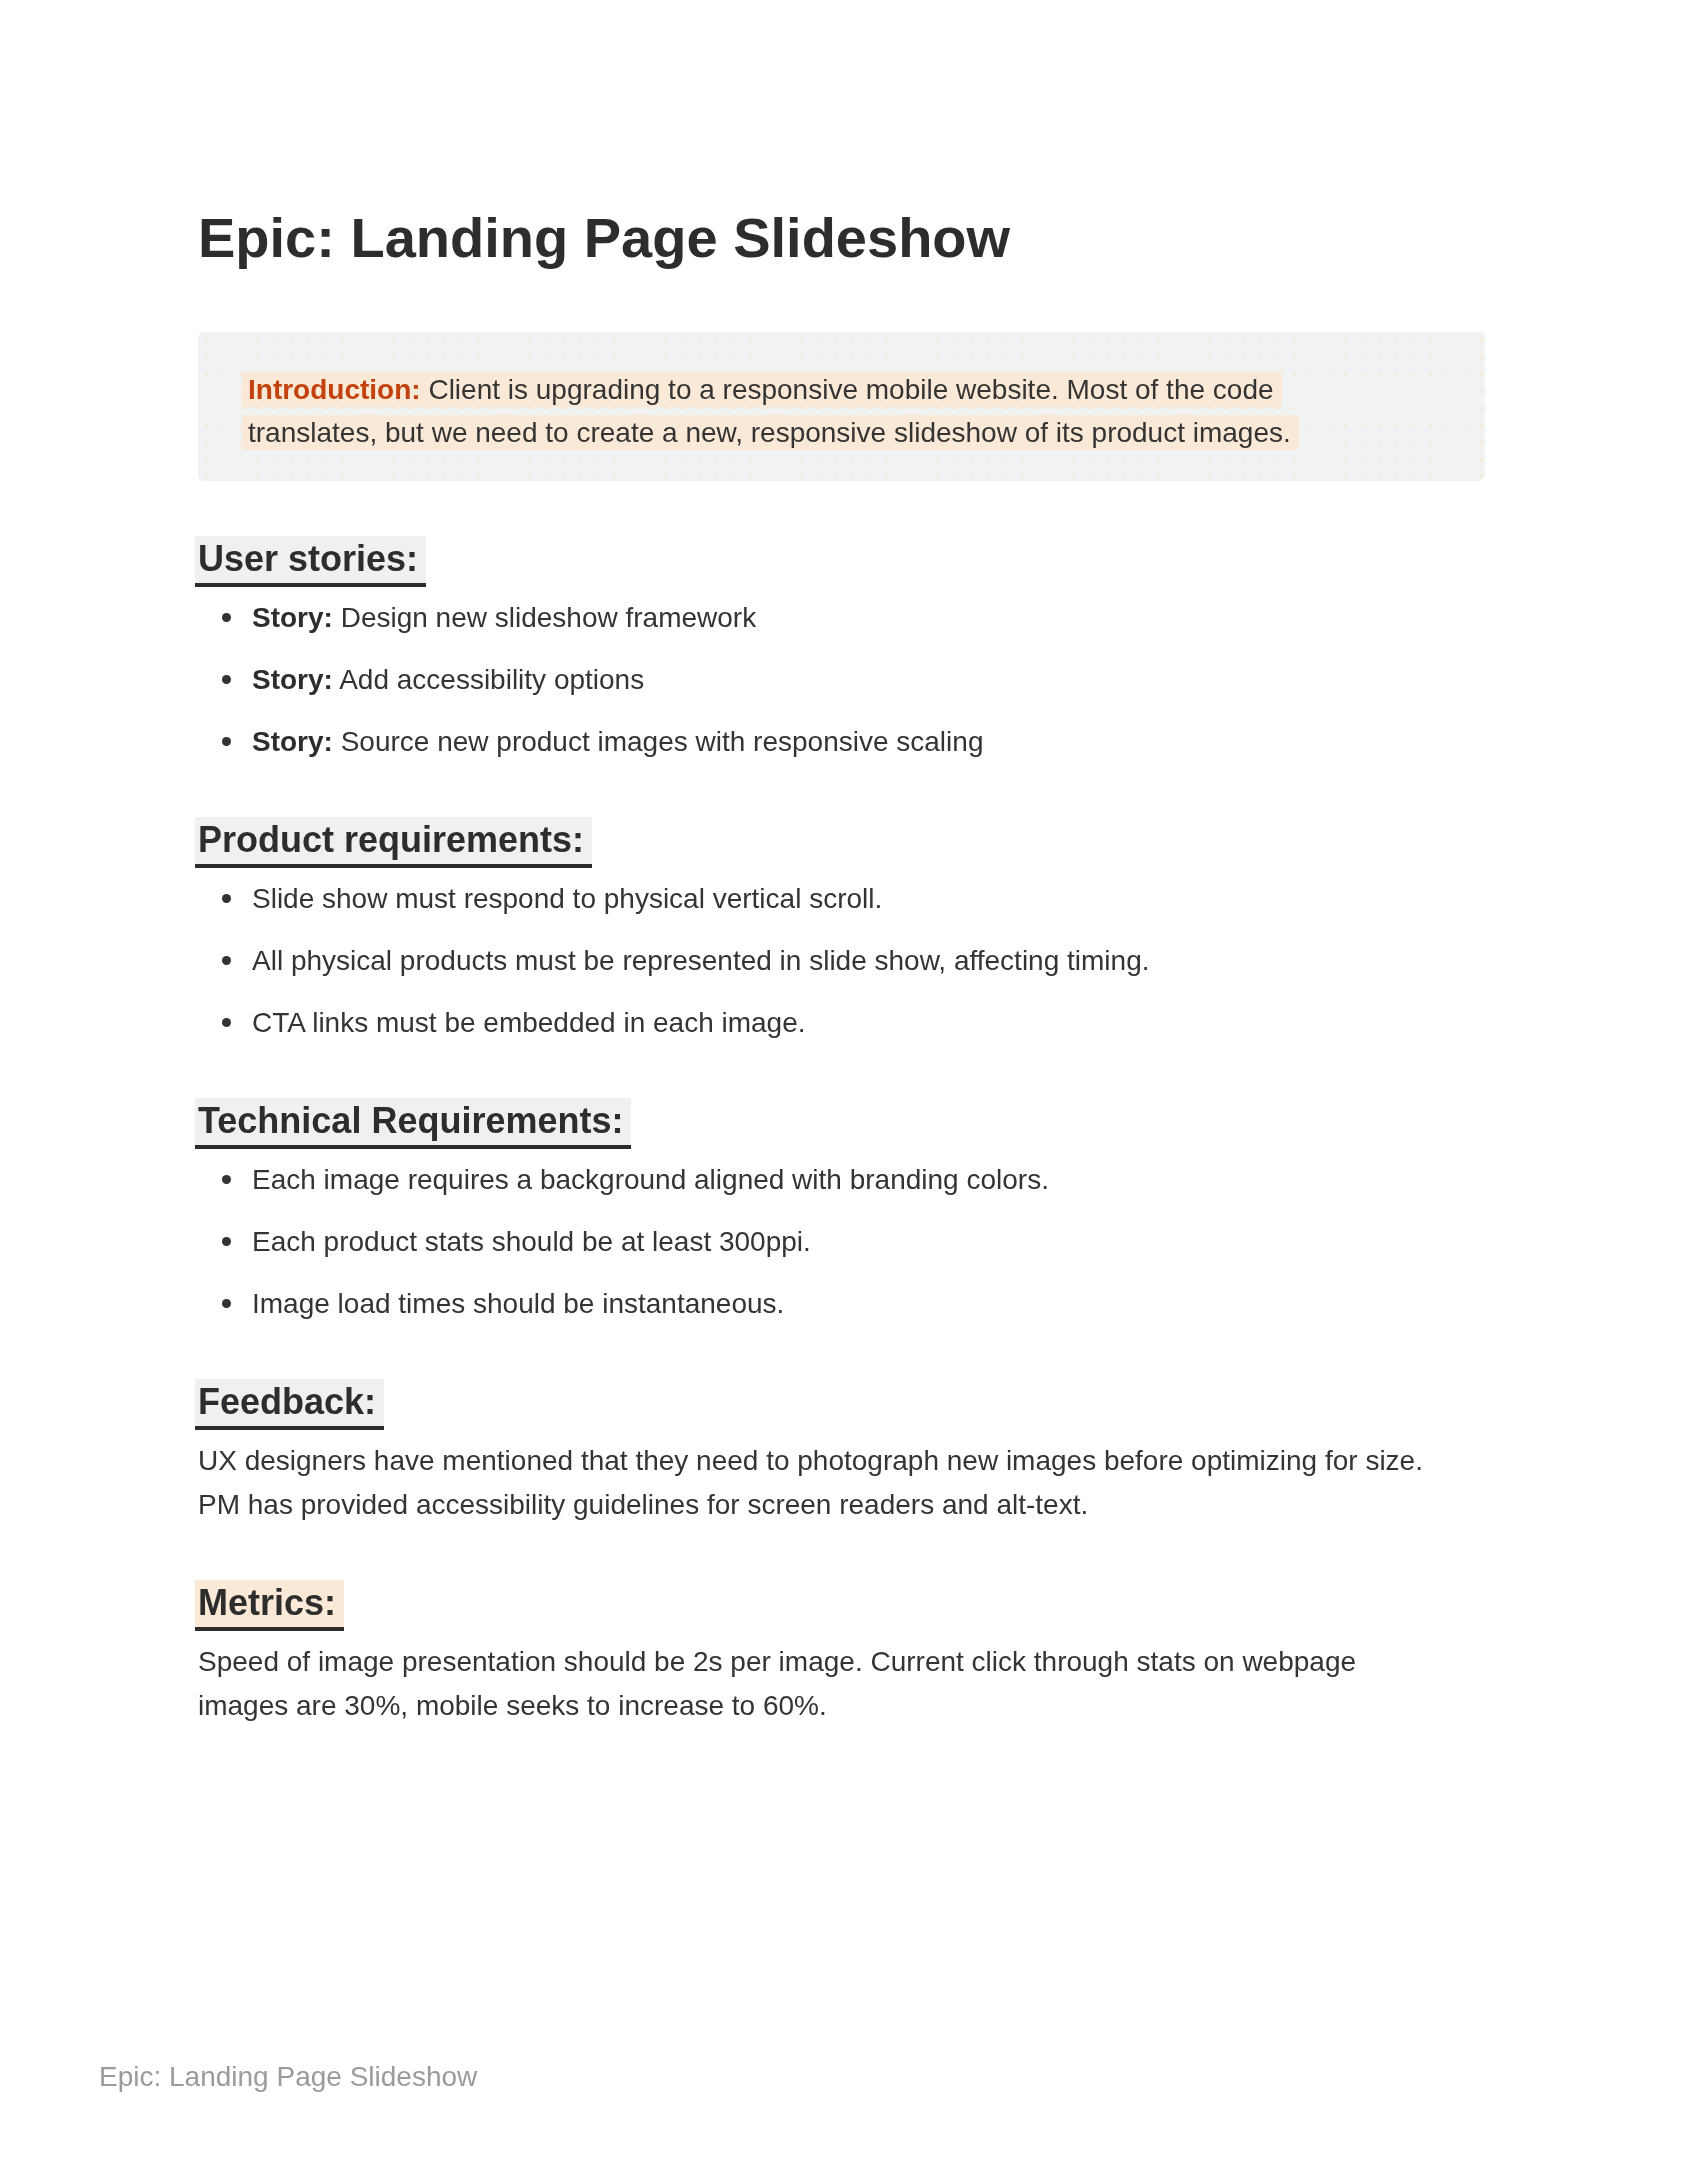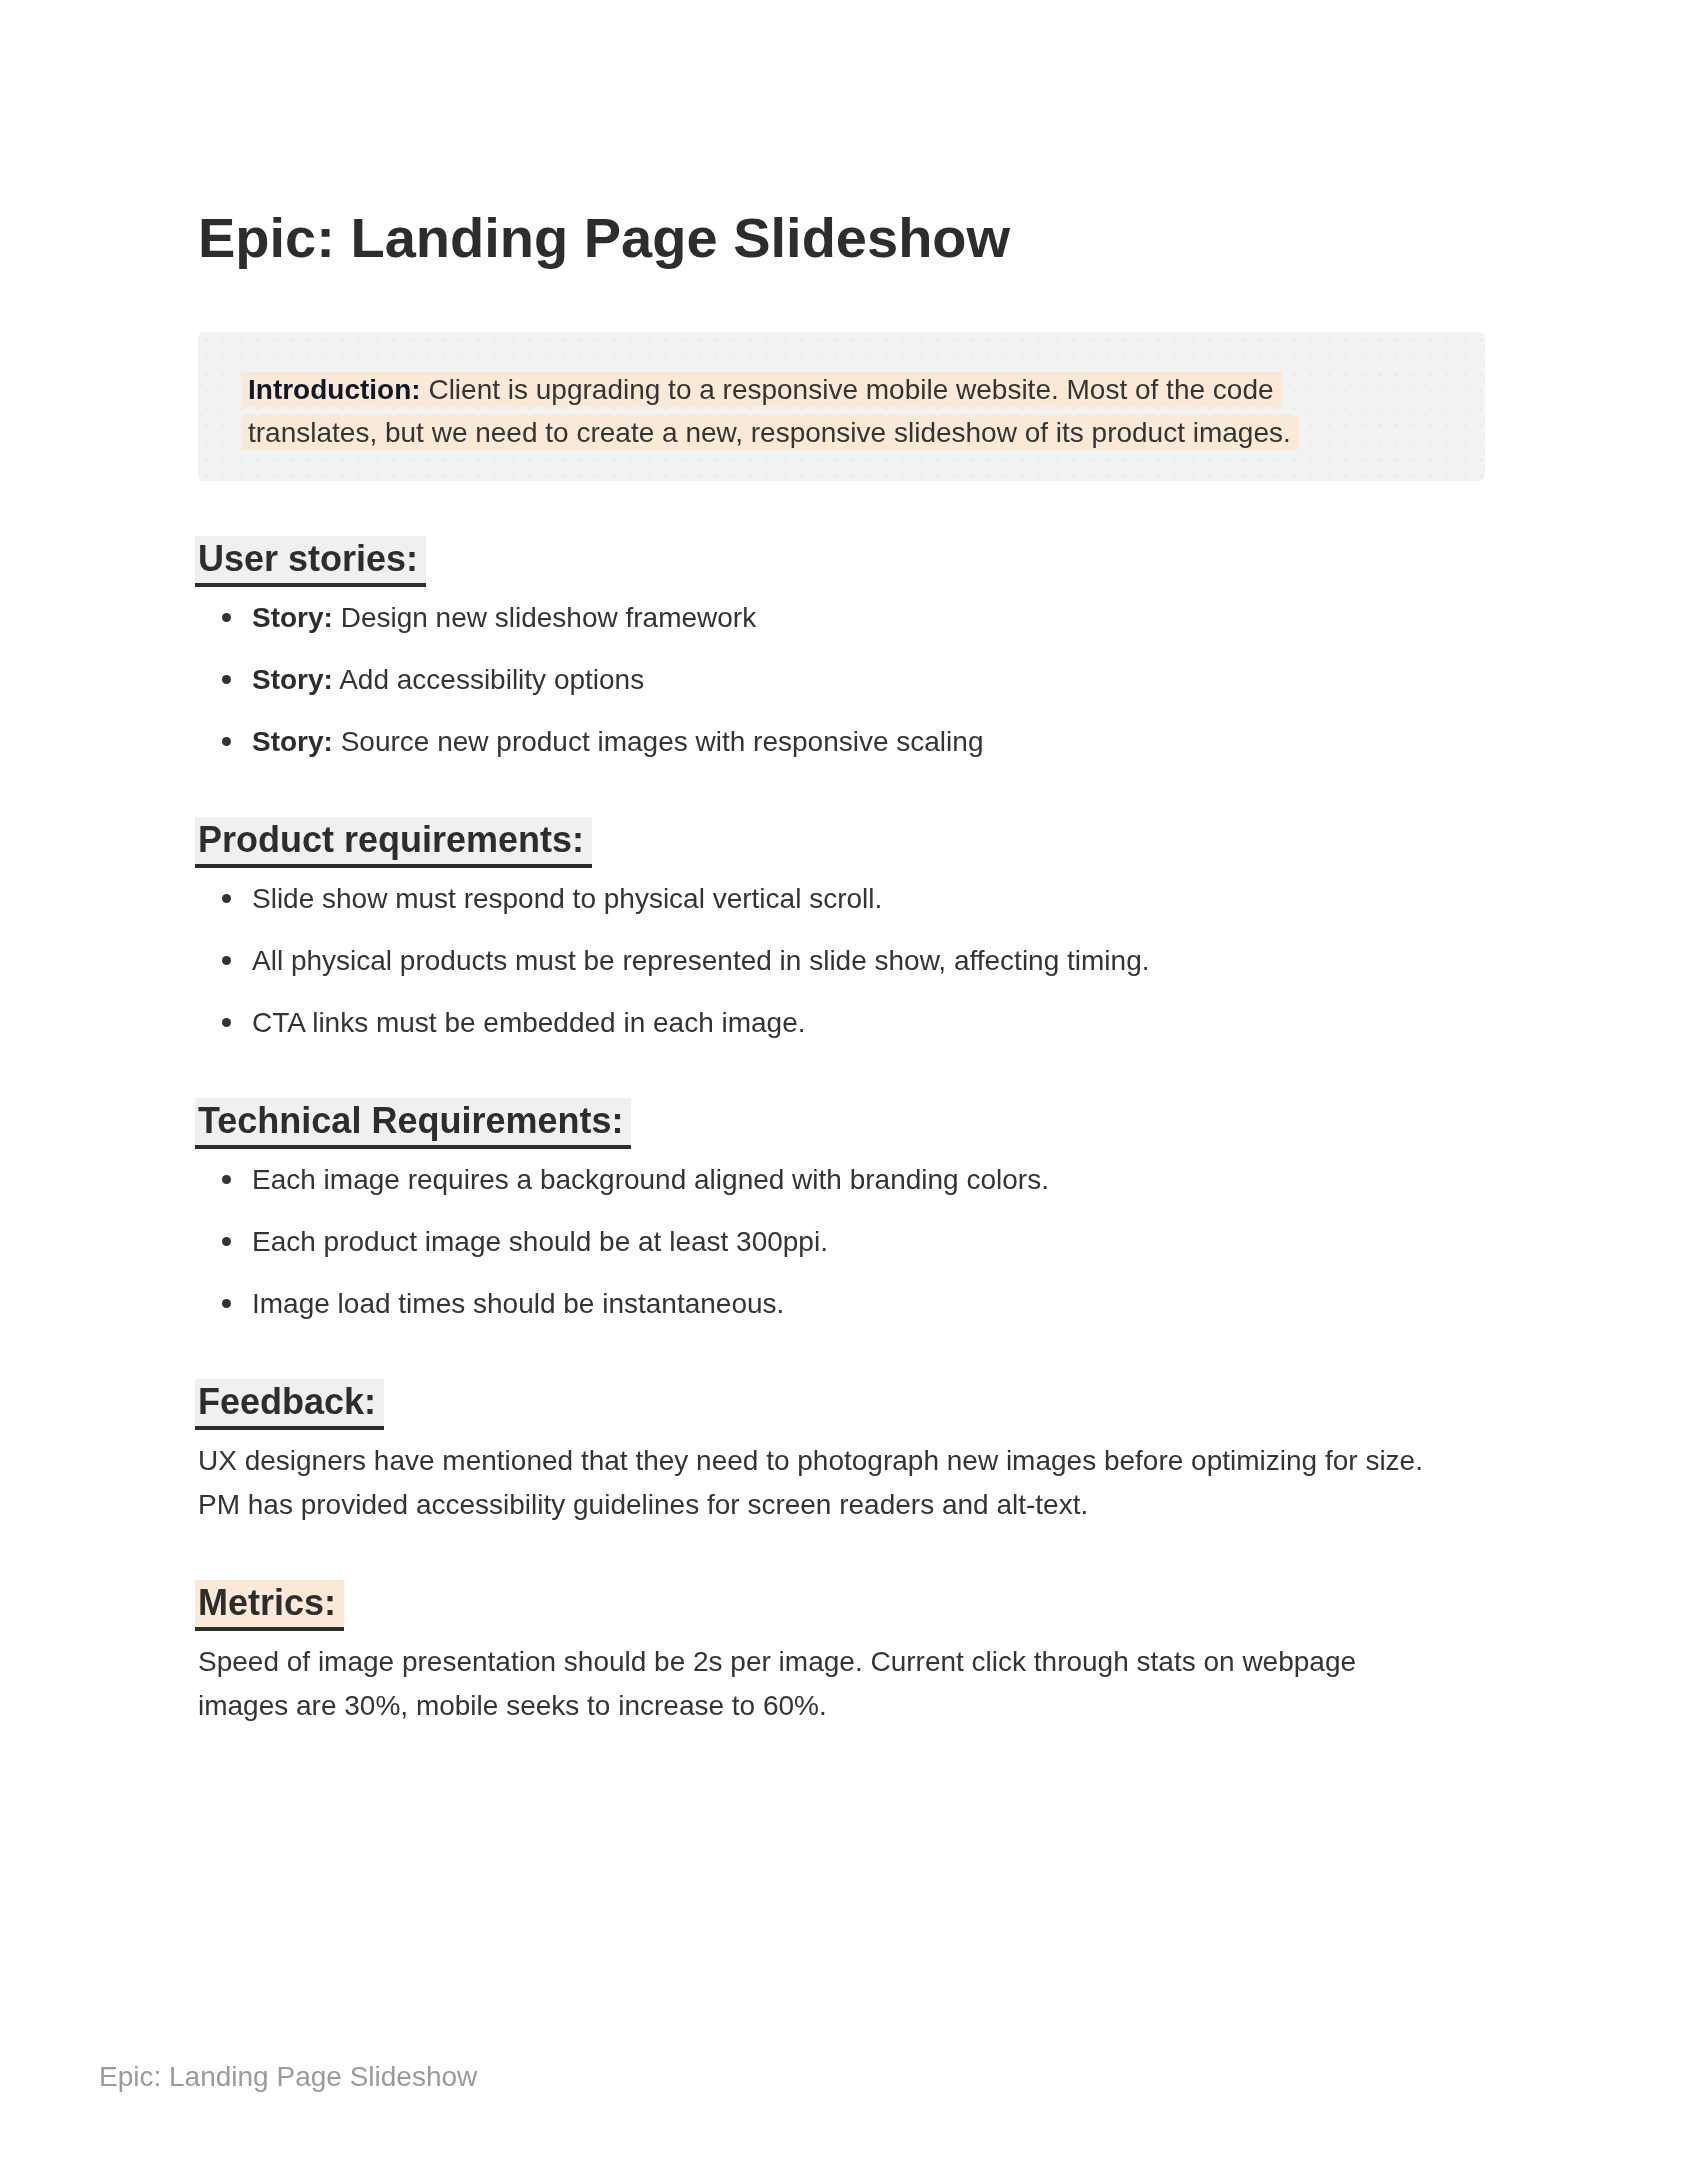--- a/index.html
+++ b/index.html
@@ -30,21 +30,21 @@
     box-sizing: border-box;
     width: 1287px; height: 149px;
     padding: 36px 40px 0 50px;
     border-radius: 6px;
     background-color: #f1f2f2;
     background-image: radial-gradient(circle, #f7e9da 1.4px, rgba(0,0,0,0) 1.5px);
     background-size: 17px 17px;
   }
   .intro-line { line-height: 43px; font-size: 28px; }
   .hl-peach { background: #fbe9d8; padding: 2px 8px 2px 6px; margin-left: -6px; }
-  .intro-line b { font-weight: bold; color: #0f172a; }
+  .intro-line b { font-weight: bold; color: #c2410c; }
   h2.sec-h {
     margin: 53px 0 0 0;
     font-size: 36px; line-height: 46px;
     font-weight: bold; color: #2d2d2d;
   }
   h2.first { margin-top: 55px; }
   .hh {
     padding: 2px 8px 4px 3px; margin-left: -3px;
     border-bottom: 4px solid #2c2c2c;
   }
@@ -113,21 +113,21 @@
     <h2 class="sec-h"><span class="hh hh-gray">Product requirements:</span></h2>
     <ul class="doc-list">
       <li><span>Slide show must respond to physical vertical scroll.</span></li>
       <li><span>All physical products must be represented in slide show, affecting timing.</span></li>
       <li><span>CTA links must be embedded in each image.</span></li>
     </ul>
 
     <h2 class="sec-h"><span class="hh hh-gray">Technical Requirements:</span></h2>
     <ul class="doc-list">
       <li><span>Each image requires a background aligned with branding colors.</span></li>
-      <li><span>Each product image should be at least 300ppi.</span></li>
+      <li><span>Each product stats should be at least 300ppi.</span></li>
       <li><span>Image load times should be instantaneous.</span></li>
     </ul>
 
     <h2 class="sec-h"><span class="hh hh-gray">Feedback:</span></h2>
     <p class="doc-par">UX designers have mentioned that they need to photograph new images before optimizing for size.  PM has provided accessibility guidelines for screen readers and alt-text.</p>
 
     <h2 class="sec-h"><span class="hh hh-peach">Metrics:</span></h2>
     <p class="doc-par">Speed of image presentation should be 2s per image. Current click through stats on webpage images are 30%, mobile seeks to increase to 60%.</p>
 
   </div>

